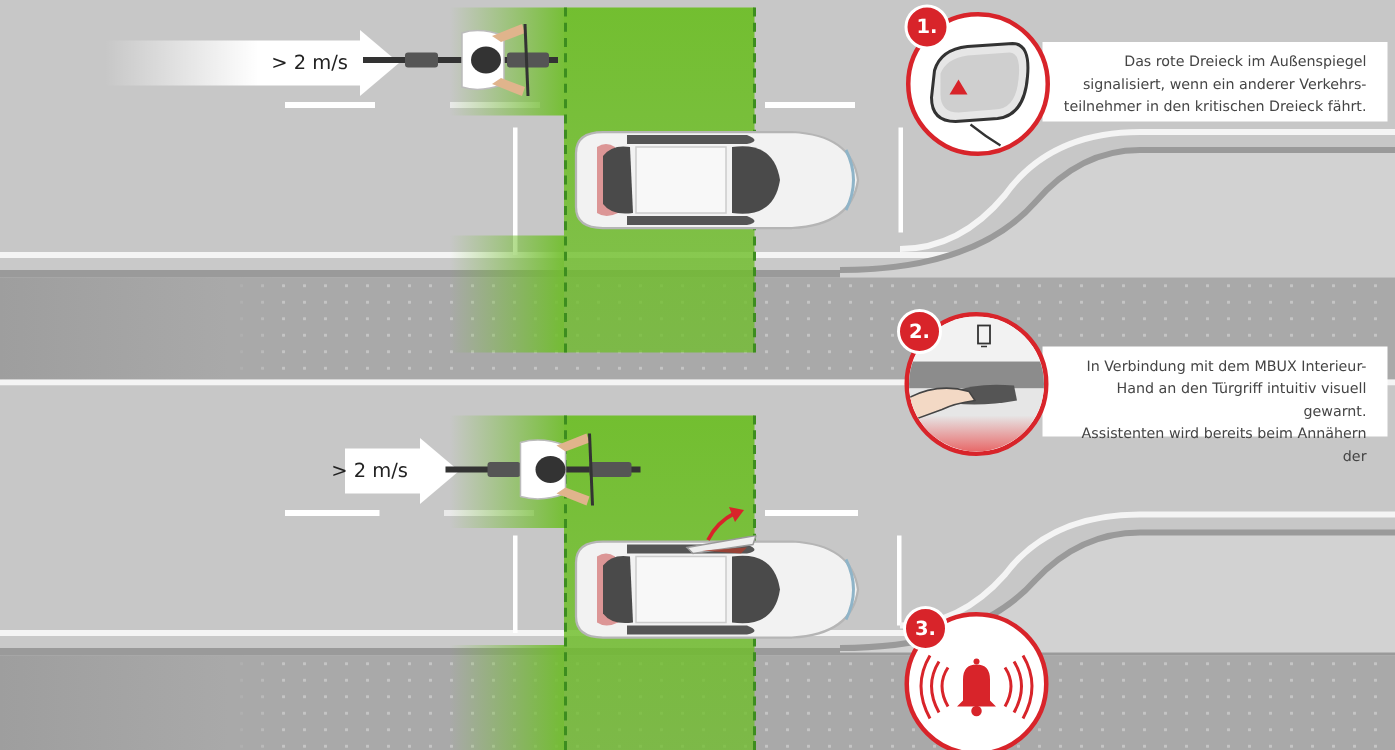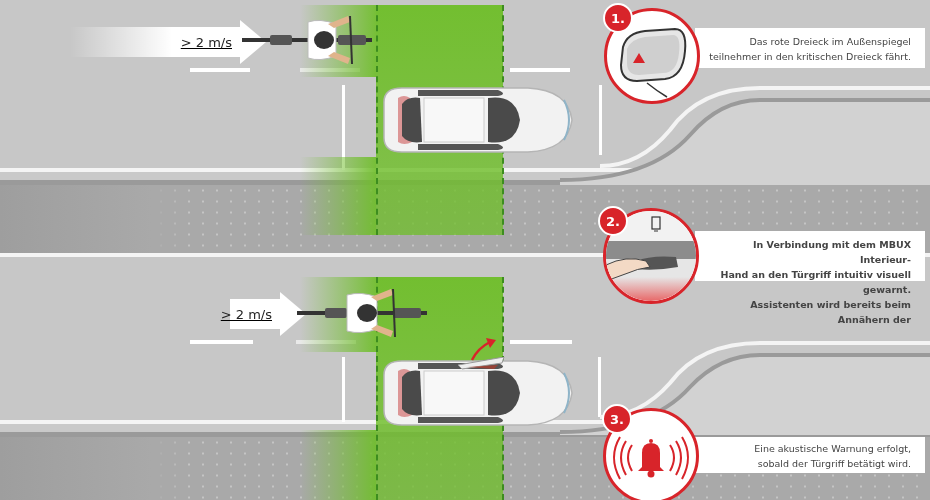--- a/index.html
+++ b/index.html
@@ -10,21 +10,21 @@
   .sidewalk { position:absolute; left:0; width:930px; background:#a9a9a9;
     background-image: radial-gradient(circle, rgba(220,220,220,0.55) 0.9px, transparent 1.3px);
     background-size: 14px 11px; }
   .sidewalk-left-fade { position:absolute; left:0; width:190px; background:linear-gradient(90deg,#9e9e9e,#a9a9a9 80%, rgba(169,169,169,0)); }
   .curb-line { position:absolute; left:0; height:4px; background:#f4f4f4; }
   .curb-dark { position:absolute; left:0; height:5px; background:#9a9a9a; }
   .dash { position:absolute; height:4px; background:#fff; }
   .green-zone { position:absolute; background:linear-gradient(180deg, rgba(110,190,40,0.95), rgba(110,190,40,0.75)); }
   .green-fade-left { position:absolute; background:linear-gradient(90deg, rgba(110,190,40,0), rgba(110,190,40,0.9)); }
   .dashed-v { position:absolute; width:0; border-left:2px dashed #3d8d1f; }
-  .speed-arrow { position:absolute; display:flex; align-items:center;text-decoration:underline; }
+  .speed-arrow { position:absolute; display:flex; align-items:center; }
   .speed-body { height:30px; display:flex; align-items:center; justify-content:flex-end; padding-right:8px; font-size:13px; color:#222; box-sizing:border-box; }
   .speed-head { width:0; height:0; border-top:22px solid transparent; border-bottom:22px solid transparent; border-left:26px solid #fff; }
   .callout-circle { position:absolute; width:96px; height:96px; border-radius:50%; border:3px solid #d8242a; background:#fff; box-sizing:border-box; overflow:hidden; }
   .callout-badge { position:absolute; width:30px; height:30px; border-radius:50%; background:#d8242a; color:#fff; font-weight:bold; font-size:13px; display:flex; align-items:center; justify-content:center; border:2px solid #fff; box-sizing:border-box; }
   .callout-text { position:absolute; background:#fff; font-size:9.5px; line-height:15px; color:#444; text-align:right; padding:6px 14px 6px 10px; box-sizing:border-box; }
   .callout-text span { display:block; }
   .side-stop { position:absolute; width:3px; background:#fff; }
 </style>
 </head>
 <body>
@@ -140,35 +140,36 @@
     <path d="M40 60 L120 60 Q130 64 120 66 L40 66 Z" fill="#555"></path>
     <path d="M186 16 Q196 36 186 56" stroke="#8fb4c8" stroke-width="2" fill="none"></path>
     <path d="M80 8 L126 0 L124 6 L84 12 Z" fill="#eee" stroke="#999"></path>
     <path d="M90 10 L120 8 L116 12Z" fill="#b53a2a" opacity="0.7"></path>
   </svg>
   <svg class="abs" style="left:470px;top:336px;" width="30" height="26">
     <path d="M2 24 Q8 12 20 6" stroke="#d8242a" stroke-width="2.5" fill="none"></path>
     <path d="M16 2 L26 4 L20 12 Z" fill="#d8242a"></path>
   </svg>
 
-  <div class="callout-text" style="left:695px;top:28px;width:230px;height:40px;">
+  <div class="callout-text" style="left:695px;top:28px;width:230px;height:53px;">
     <span>Das rote Dreieck im Außenspiegel</span>
+    <span>signalisiert, wenn ein anderer Verkehrs-</span>
     <span>teilnehmer in den kritischen Dreieck fährt.</span>
   </div>
   <div class="callout-circle" style="left:604px;top:8px;">
     <svg width="90" height="90">
       <path d="M16 36 Q20 22 38 20 L68 18 Q80 18 78 40 Q76 66 58 68 L30 70 Q14 70 14 54 Z" fill="#e6e6e6" stroke="#333" stroke-width="2"></path>
       <path d="M20 38 Q24 28 38 26 L66 24 Q74 24 72 42 Q70 62 56 62 L32 64 Q20 64 20 52 Z" fill="#cfcfcf"></path>
       <polygon points="32,42 26,52 38,52" fill="#d8242a"></polygon>
       <path d="M40 72 Q50 80 60 86" stroke="#333" stroke-width="1.5" fill="none"></path>
     </svg>
   </div>
   <div class="callout-badge" style="left:603px;top:3px;">1.</div>
 
-  <div class="callout-text" style="left:695px;top:231px;width:230px;height:50px;font-weight:bold;">
+  <div class="callout-text" style="left:695px;top:231px;width:230px;height:60px;">
     <span>In Verbindung mit dem MBUX Interieur-</span>
     <span>Hand an den Türgriff intuitiv visuell gewarnt.</span>
     <span>Assistenten wird bereits beim Annähern der</span>
   </div>
   <div class="callout-circle" style="left:603px;top:208px;">
     <svg width="90" height="90">
       <rect x="0" y="0" width="90" height="30" fill="#f2f2f2"></rect>
       <rect x="0" y="30" width="90" height="18" fill="#8c8c8c"></rect>
       <rect x="0" y="48" width="90" height="42" fill="#e6e6e6"></rect>
       <rect x="0" y="66" width="90" height="24" fill="url(#redglow)"></rect>
@@ -179,24 +180,20 @@
           </linearGradient>
         </defs>
       <path d="M30 50 Q45 44 70 46 L72 56 Q50 60 30 58Z" fill="#555"></path>
       <path d="M0 54 Q20 44 40 50 L44 56 Q30 58 22 62 L0 70Z" fill="#f3d9c5" stroke="#444" stroke-width="1"></path>
       <rect x="46" y="6" width="8" height="12" fill="none" stroke="#333" stroke-width="1.2"></rect>
       <line x1="48" y1="20" x2="52" y2="20" stroke="#333"></line>
     </svg>
   </div>
   <div class="callout-badge" style="left:598px;top:206px;">2.</div>
 
-  <div class="callout-text" style="left:690px;top:437px;width:235px;height:36px;padding-top:4px;">
-    <span>Eine akustische Warnung erfolgt,</span>
-    <span>sobald der Türgriff betätigt wird.</span>
-  </div>
   <div class="callout-circle" style="left:603px;top:408px;">
     <svg width="90" height="90">
       <path d="M36 56 L36 42 Q36 32 45 32 Q54 32 54 42 L54 56 L58 60 L32 60 Z" fill="#d8242a"></path>
       <circle cx="45" cy="63" r="3.5" fill="#d8242a"></circle>
       <circle cx="45" cy="30" r="2" fill="#d8242a"></circle>
       <path d="M26 34 Q18 46 26 60" stroke="#d8242a" stroke-width="2" fill="none"></path>
       <path d="M20 30 Q10 46 20 64" stroke="#d8242a" stroke-width="2" fill="none"></path>
       <path d="M14 26 Q2 46 14 68" stroke="#d8242a" stroke-width="2" fill="none"></path>
       <path d="M64 34 Q72 46 64 60" stroke="#d8242a" stroke-width="2" fill="none"></path>
       <path d="M70 30 Q80 46 70 64" stroke="#d8242a" stroke-width="2" fill="none"></path>

